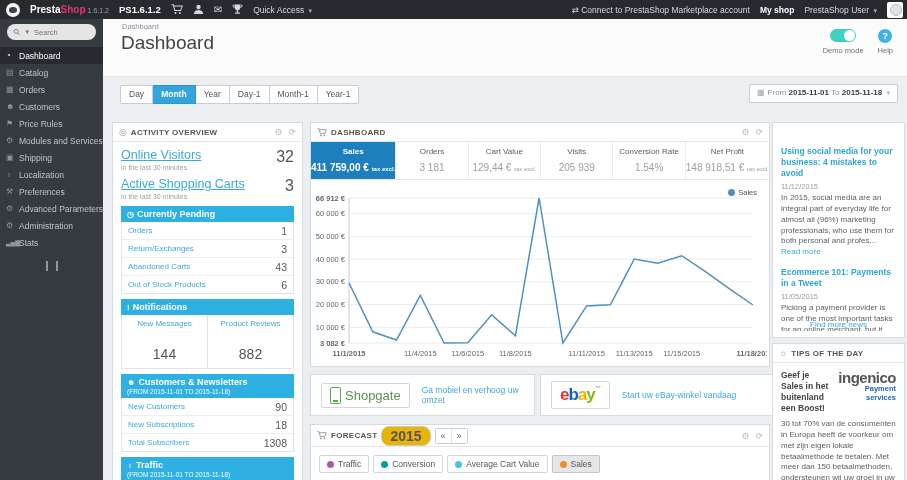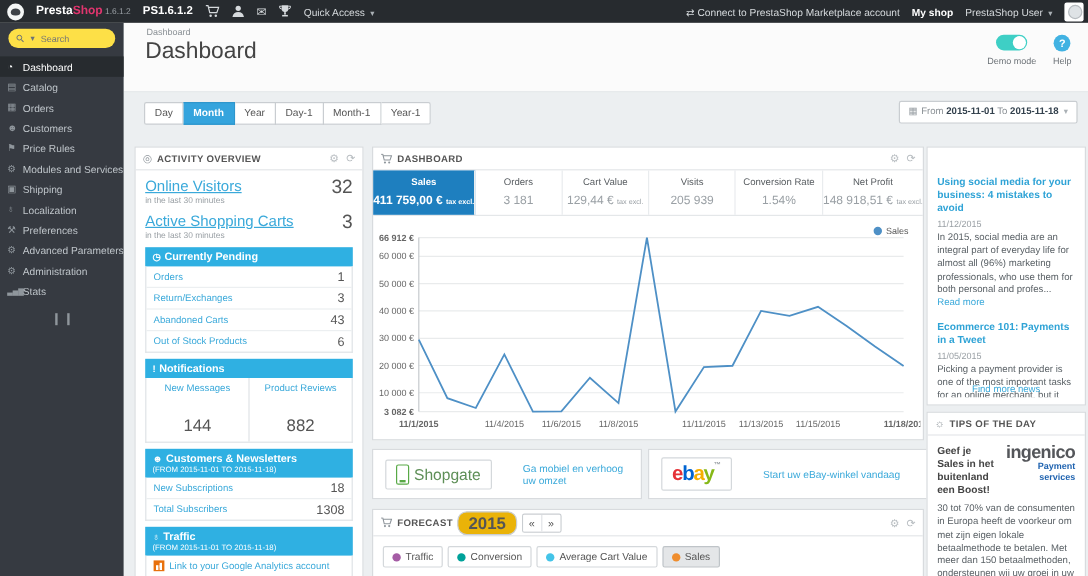--- a/index.html
+++ b/index.html
@@ -18,21 +18,21 @@
   .brand .b2{color:#e0356e;}
   .brand .bver{font-size:7px;font-weight:normal;color:#9aa0a5;margin-left:2px;}
   .shopname{font-size:9.5px;font-weight:bold;color:#fff;}
   .tb-icon{color:#d6dadd;display:inline-flex;align-items:center;}
   .tb-quick,.tb-link{font-size:8.5px;color:#d6dadd;white-space:nowrap;cursor:pointer;}
   .caret{font-size:7px;color:#aab0b5;margin-left:2px;}
   .avatar{width:16px;height:16px;background:#fff;border-radius:2px;display:inline-block;position:relative;}
   .avatar:before{content:"";position:absolute;left:3px;top:2px;width:10px;height:10px;border-radius:50%;background:#dfe3e6;border:1px solid #b7bcc0;}
   
   .sidebar{position:absolute;top:19px;left:0;width:103px;bottom:0;background:#363a41;z-index:20;}
-  .searchwrap{margin:5px 7px 7px 7px;background:#fde047;border-radius:9px;height:16px;display:flex;align-items:center;padding:0 6px;gap:3px;}
+  .searchwrap{margin:5px 7px 7px 7px;background:#e5e5e5;border-radius:9px;height:16px;display:flex;align-items:center;padding:0 6px;gap:3px;}
   .searchwrap svg{color:#6b7177;}
   .searchwrap input{border:0;outline:0;width:54px;font-size:7.5px;color:#555;background:transparent;font-family:"Liberation Sans",sans-serif;}
   .nav-item{display:flex;align-items:center;height:17px;padding-left:6px;color:#bfc5ca;font-size:8.5px;cursor:pointer;white-space:nowrap;}
   .nav-item .nicon{width:13px;font-size:8px;color:#8f969c;flex:0 0 13px;}
   .nav-item.active{background:#272b2f;color:#fff;}
   .nav-item.active .nicon{color:#fff;}
   .collapse-btn{margin:10px auto 0 auto;width:8px;height:10px;border-left:2px solid #8f969c;border-right:2px solid #8f969c;}
   
   .main{position:absolute;left:103px;top:19px;right:0;bottom:0;background:#eceff1;overflow:hidden;}
   .page-head{position:absolute;top:0;left:0;right:0;height:57px;background:#fbfbfb;border-bottom:1px solid #e2e5e8;}
@@ -94,21 +94,21 @@
   .kpi .kl{font-size:8px;color:#585d61;margin-bottom:6px;}
   .kpi .kv{font-size:10px;color:#9aa0a5;white-space:nowrap;}
   .kpi .kv .sfx{font-size:6px;}
   .kpi.active{background:#1e7fbf;}
   .kpi.active .kl{color:#fff;font-weight:bold;}
   .kpi.active .kv{color:#fff;font-weight:bold;}
   .chart-wrap{position:relative;}
   .chart-legend{position:absolute;top:8px;right:12px;font-size:7.5px;color:#555;display:flex;align-items:center;gap:3px;}
   .ldot{width:7px;height:7px;border-radius:50%;display:inline-block;}
   
-  .banner{height:40px;background:#fff;border:1px solid #d8dbde;display:flex;align-items:center;gap:26px;padding:0 10px;}
+  .banner{height:40px;background:#fff;border:1px solid #d8dbde;display:flex;align-items:center;gap:12px;padding:0 10px;}
   #banner-shopgate{position:absolute;left:207px;top:355px;width:203px;}
   #banner-ebay{position:absolute;left:437px;top:355px;width:228px;}
   .logo-box{border:1px solid #d4d8db;border-radius:2px;background:#fff;display:flex;align-items:center;justify-content:center;gap:4px;padding:3px 8px;}
   .shopgate-text{font-size:13px;color:#5e8f57;}
   .phone-icon{width:9px;height:15px;border:1.5px solid #58a946;border-radius:2px;position:relative;}
   .phone-icon:after{content:"";position:absolute;bottom:1px;left:2px;right:2px;height:1.5px;background:#58a946;}
   .banner-link{font-size:8.5px;color:#3aa9da;cursor:pointer;}
   .ebay-text{font-size:17px;font-weight:bold;letter-spacing:-1px;}
   .ebay-text .tm{font-size:6px;color:#9aa0a5;letter-spacing:0;vertical-align:top;}
   
@@ -308,20 +308,24 @@
       </div>
 
       <div class="blue-head"><span class="bh-icon">!</span><span>Notifications</span></div>
       <div class="notif-cols">
         <div class="notif-cell"><span class="k">New Messages</span><span class="v">144</span></div>
         <div class="notif-cell"><span class="k">Product Reviews</span><span class="v">882</span></div>
       </div>
 
       <div class="blue-head"><span class="bh-icon">☻</span><span>Customers &amp; Newsletters</span><span class="sub">(FROM 2015-11-01 TO 2015-11-18)</span></div>
       <div class="mini-table">
+        <div class="mini-row">
+            <span class="k">New Customers</span>
+            <span class="v">90</span>
+          </div>
         <div class="mini-row">
             <span class="k">New Subscriptions</span>
             <span class="v">18</span>
           </div>
         <div class="mini-row">
             <span class="k">Total Subscribers</span>
             <span class="v">1308</span>
           </div>
       </div>
 

